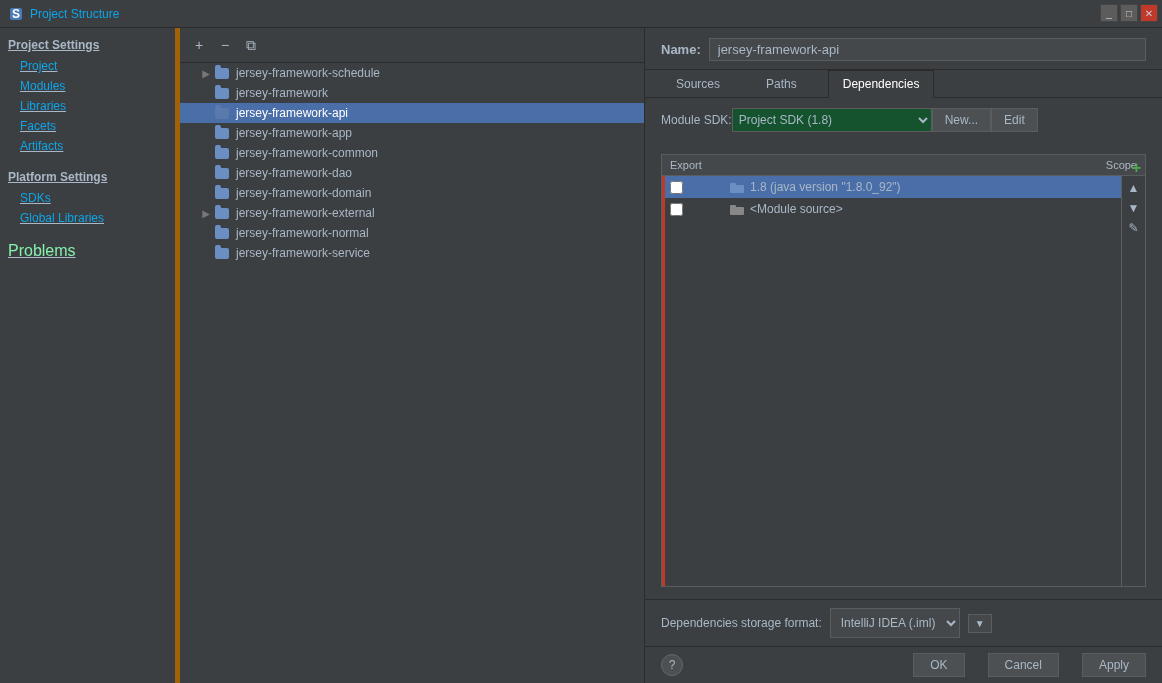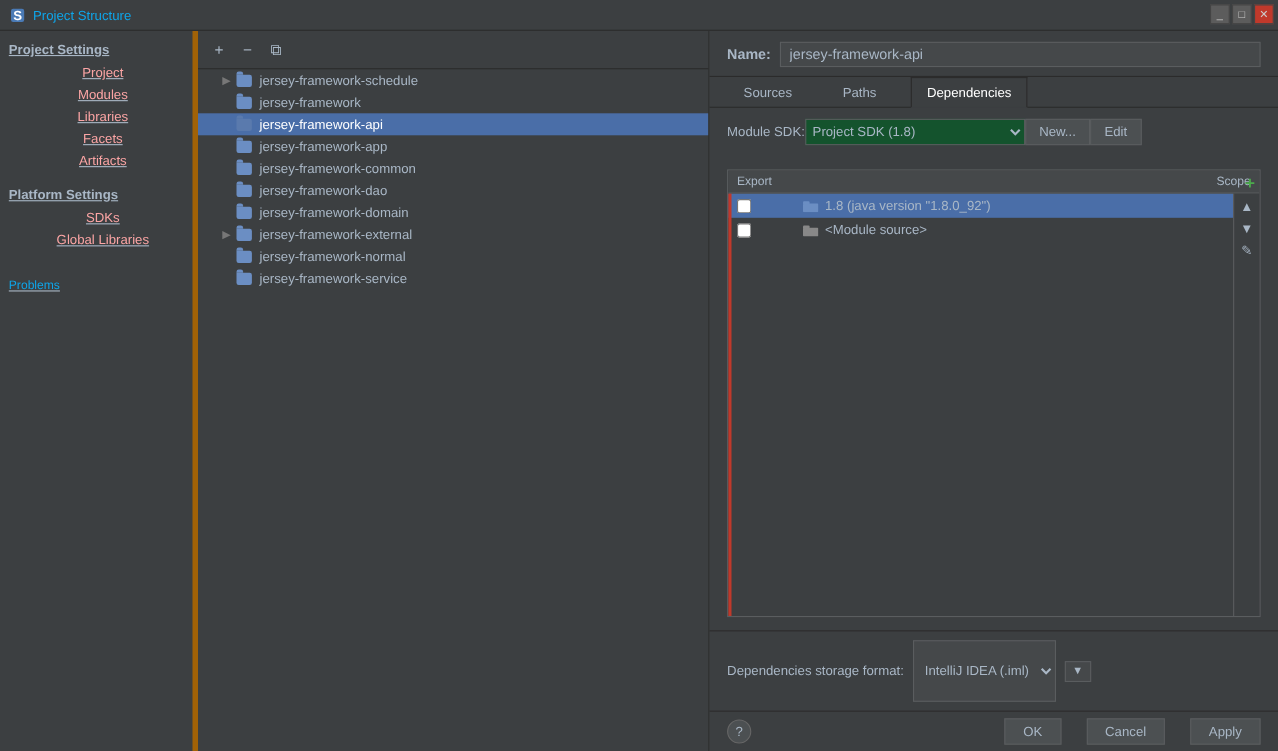--- a/index.html
+++ b/index.html
@@ -38,27 +38,26 @@
     }
     .sidebar-section-header {
       color: #a9b7c6;
       font-weight: bold;
       font-size: 12px;
       padding: 6px 8px 4px 8px;
       cursor: default;
     }
     .sidebar-item {
       padding: 3px 8px 3px 20px;
-      color: #fca5a5;
+      color: #0ea5e9;
       cursor: pointer;
       font-size: 12px;
-      text-align: center;
     }
     .sidebar-section-header.platform { margin-top: 8px; }
-    .sidebar-problems { padding: 6px 8px 4px 8px; color: #0ea5e9; cursor: pointer; font-size: 11px; margin-top: 20px; }
+    .sidebar-problems { padding: 6px 8px 4px 8px; color: #86efac; cursor: pointer; font-size: 16px; margin-top: 8px; }
 
     
     .module-panel {
       width: 465px; min-width: 465px;
       background: #3c3f41;
       border-right: 1px solid #2b2b2b;
       display: flex;
       flex-direction: column;
     }
     .module-toolbar {
@@ -243,21 +242,21 @@
       position: absolute; left: 0; top: 0; bottom: 0; width: 3px; background: #c0392b;
     }
 
     .storage-row {
       display: flex; align-items: center; padding: 8px 16px; gap: 8px;
       border-top: 1px solid #2b2b2b;
     }
     .storage-label { color: #a9b7c6; font-size: 12px; }
     .storage-select {
       background: #45484a; border: 1px solid #5a5d5f;
-      color: #a9b7c6; padding: 19px 6px; outline: none;
+      color: #a9b7c6; padding: 6px 6px; outline: none;
     }
     .storage-dropdown-btn {
       background: #45484a; border: 1px solid #5a5d5f;
       color: #a9b7c6; padding: 3px 6px; cursor: pointer; font-size: 10px;
     }
 
     .bottom-bar {
       display: flex; align-items: center; justify-content: space-between;
       padding: 6px 16px; border-top: 1px solid #2b2b2b;
     }

